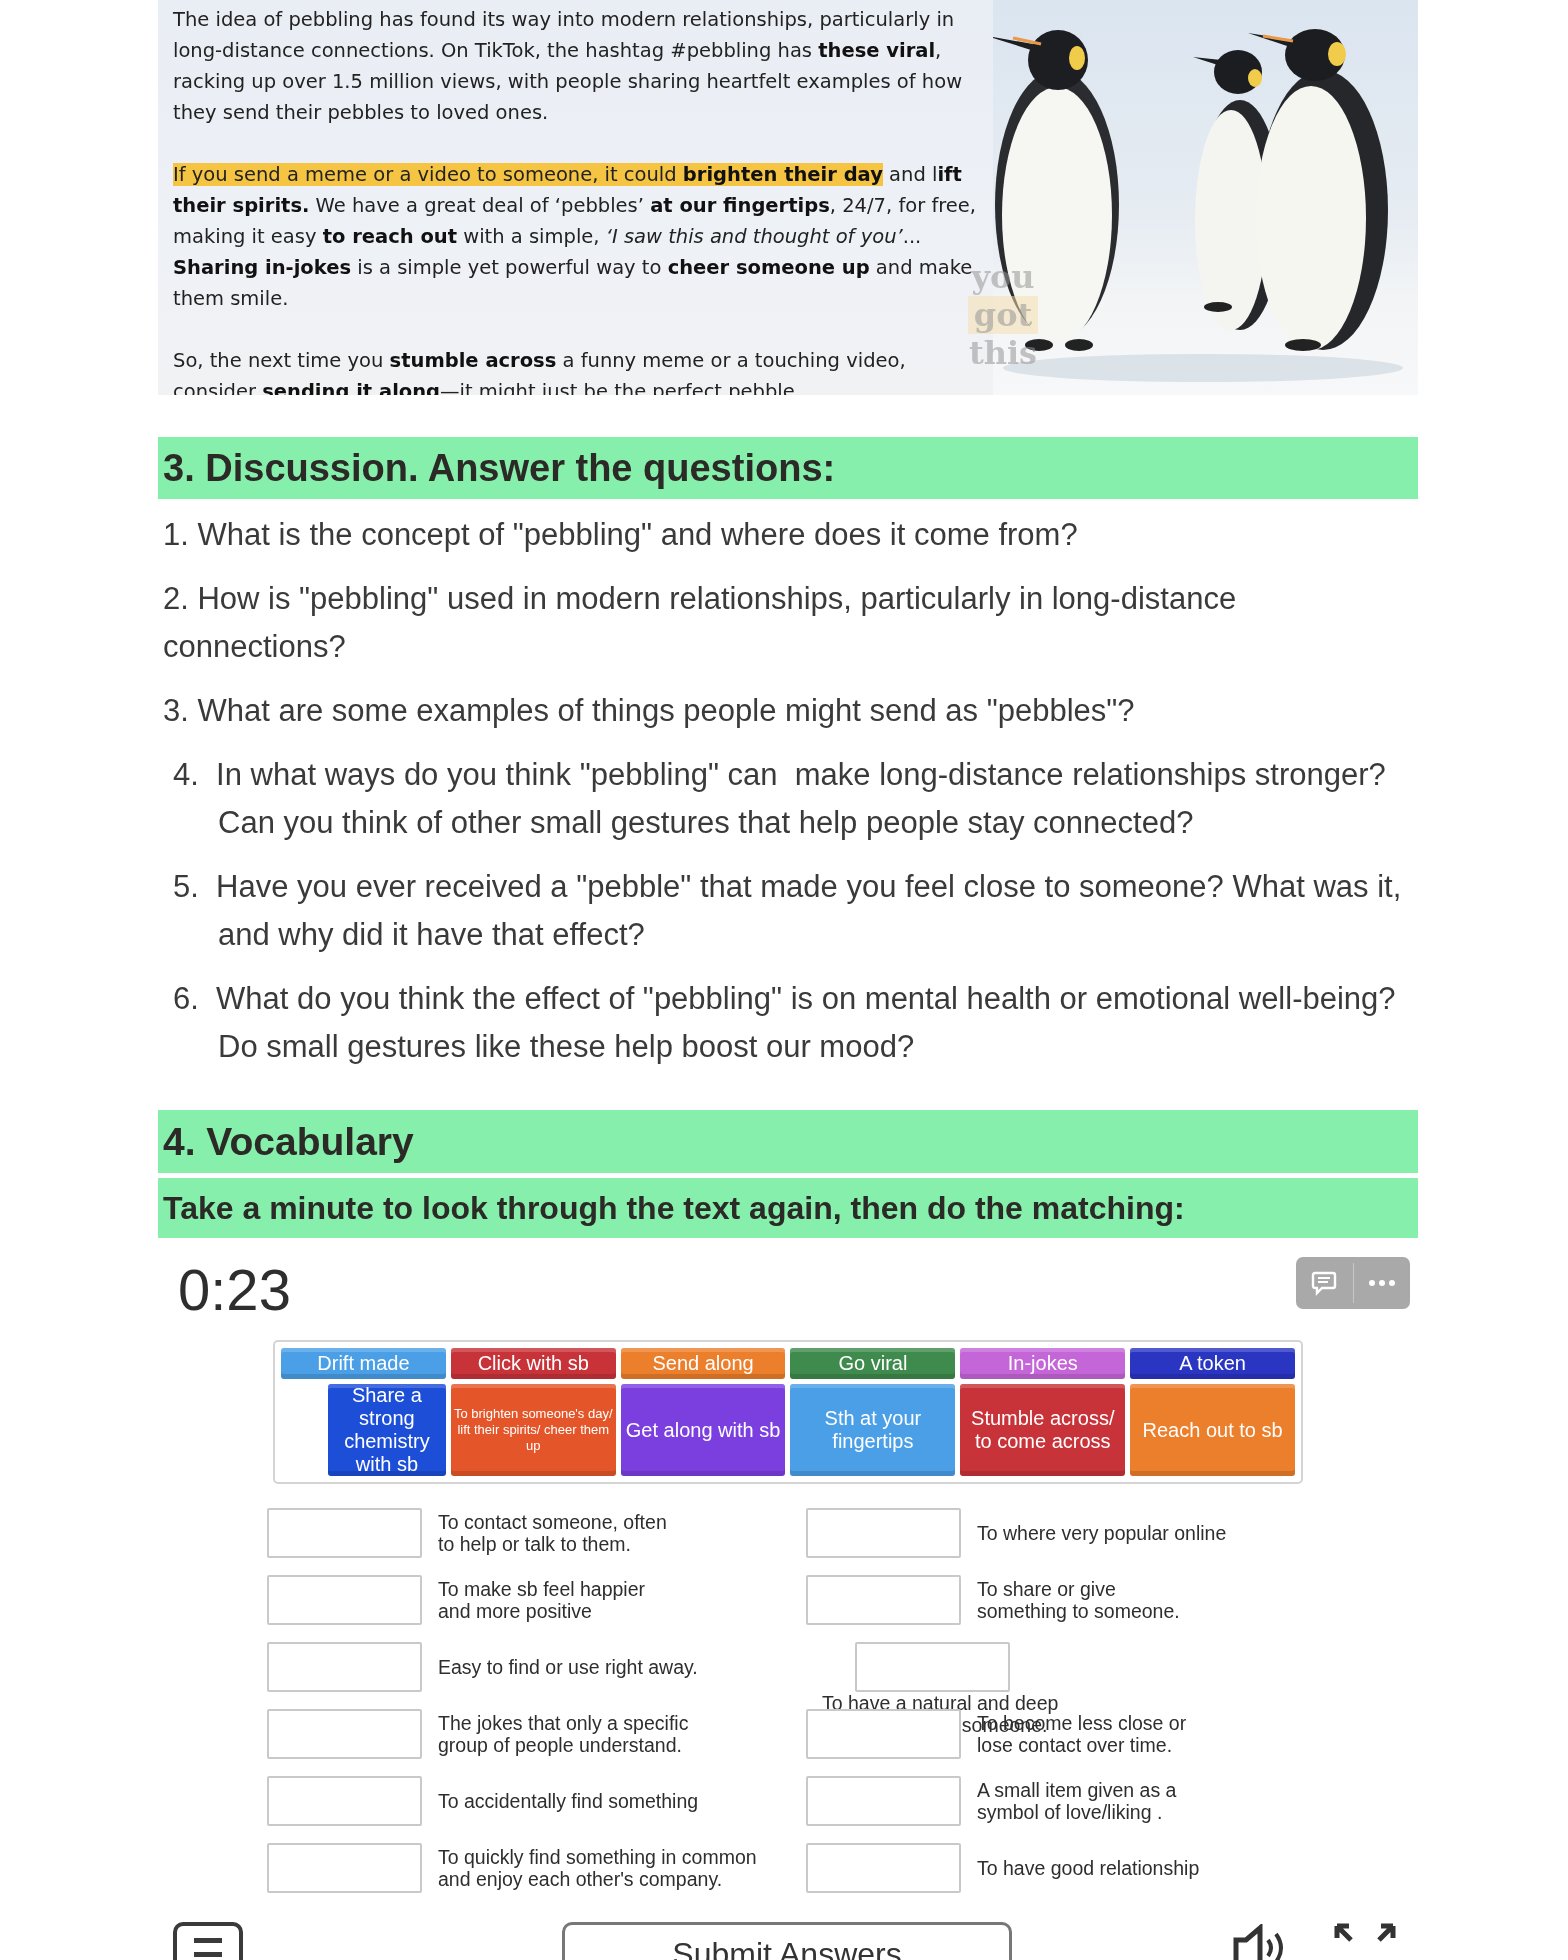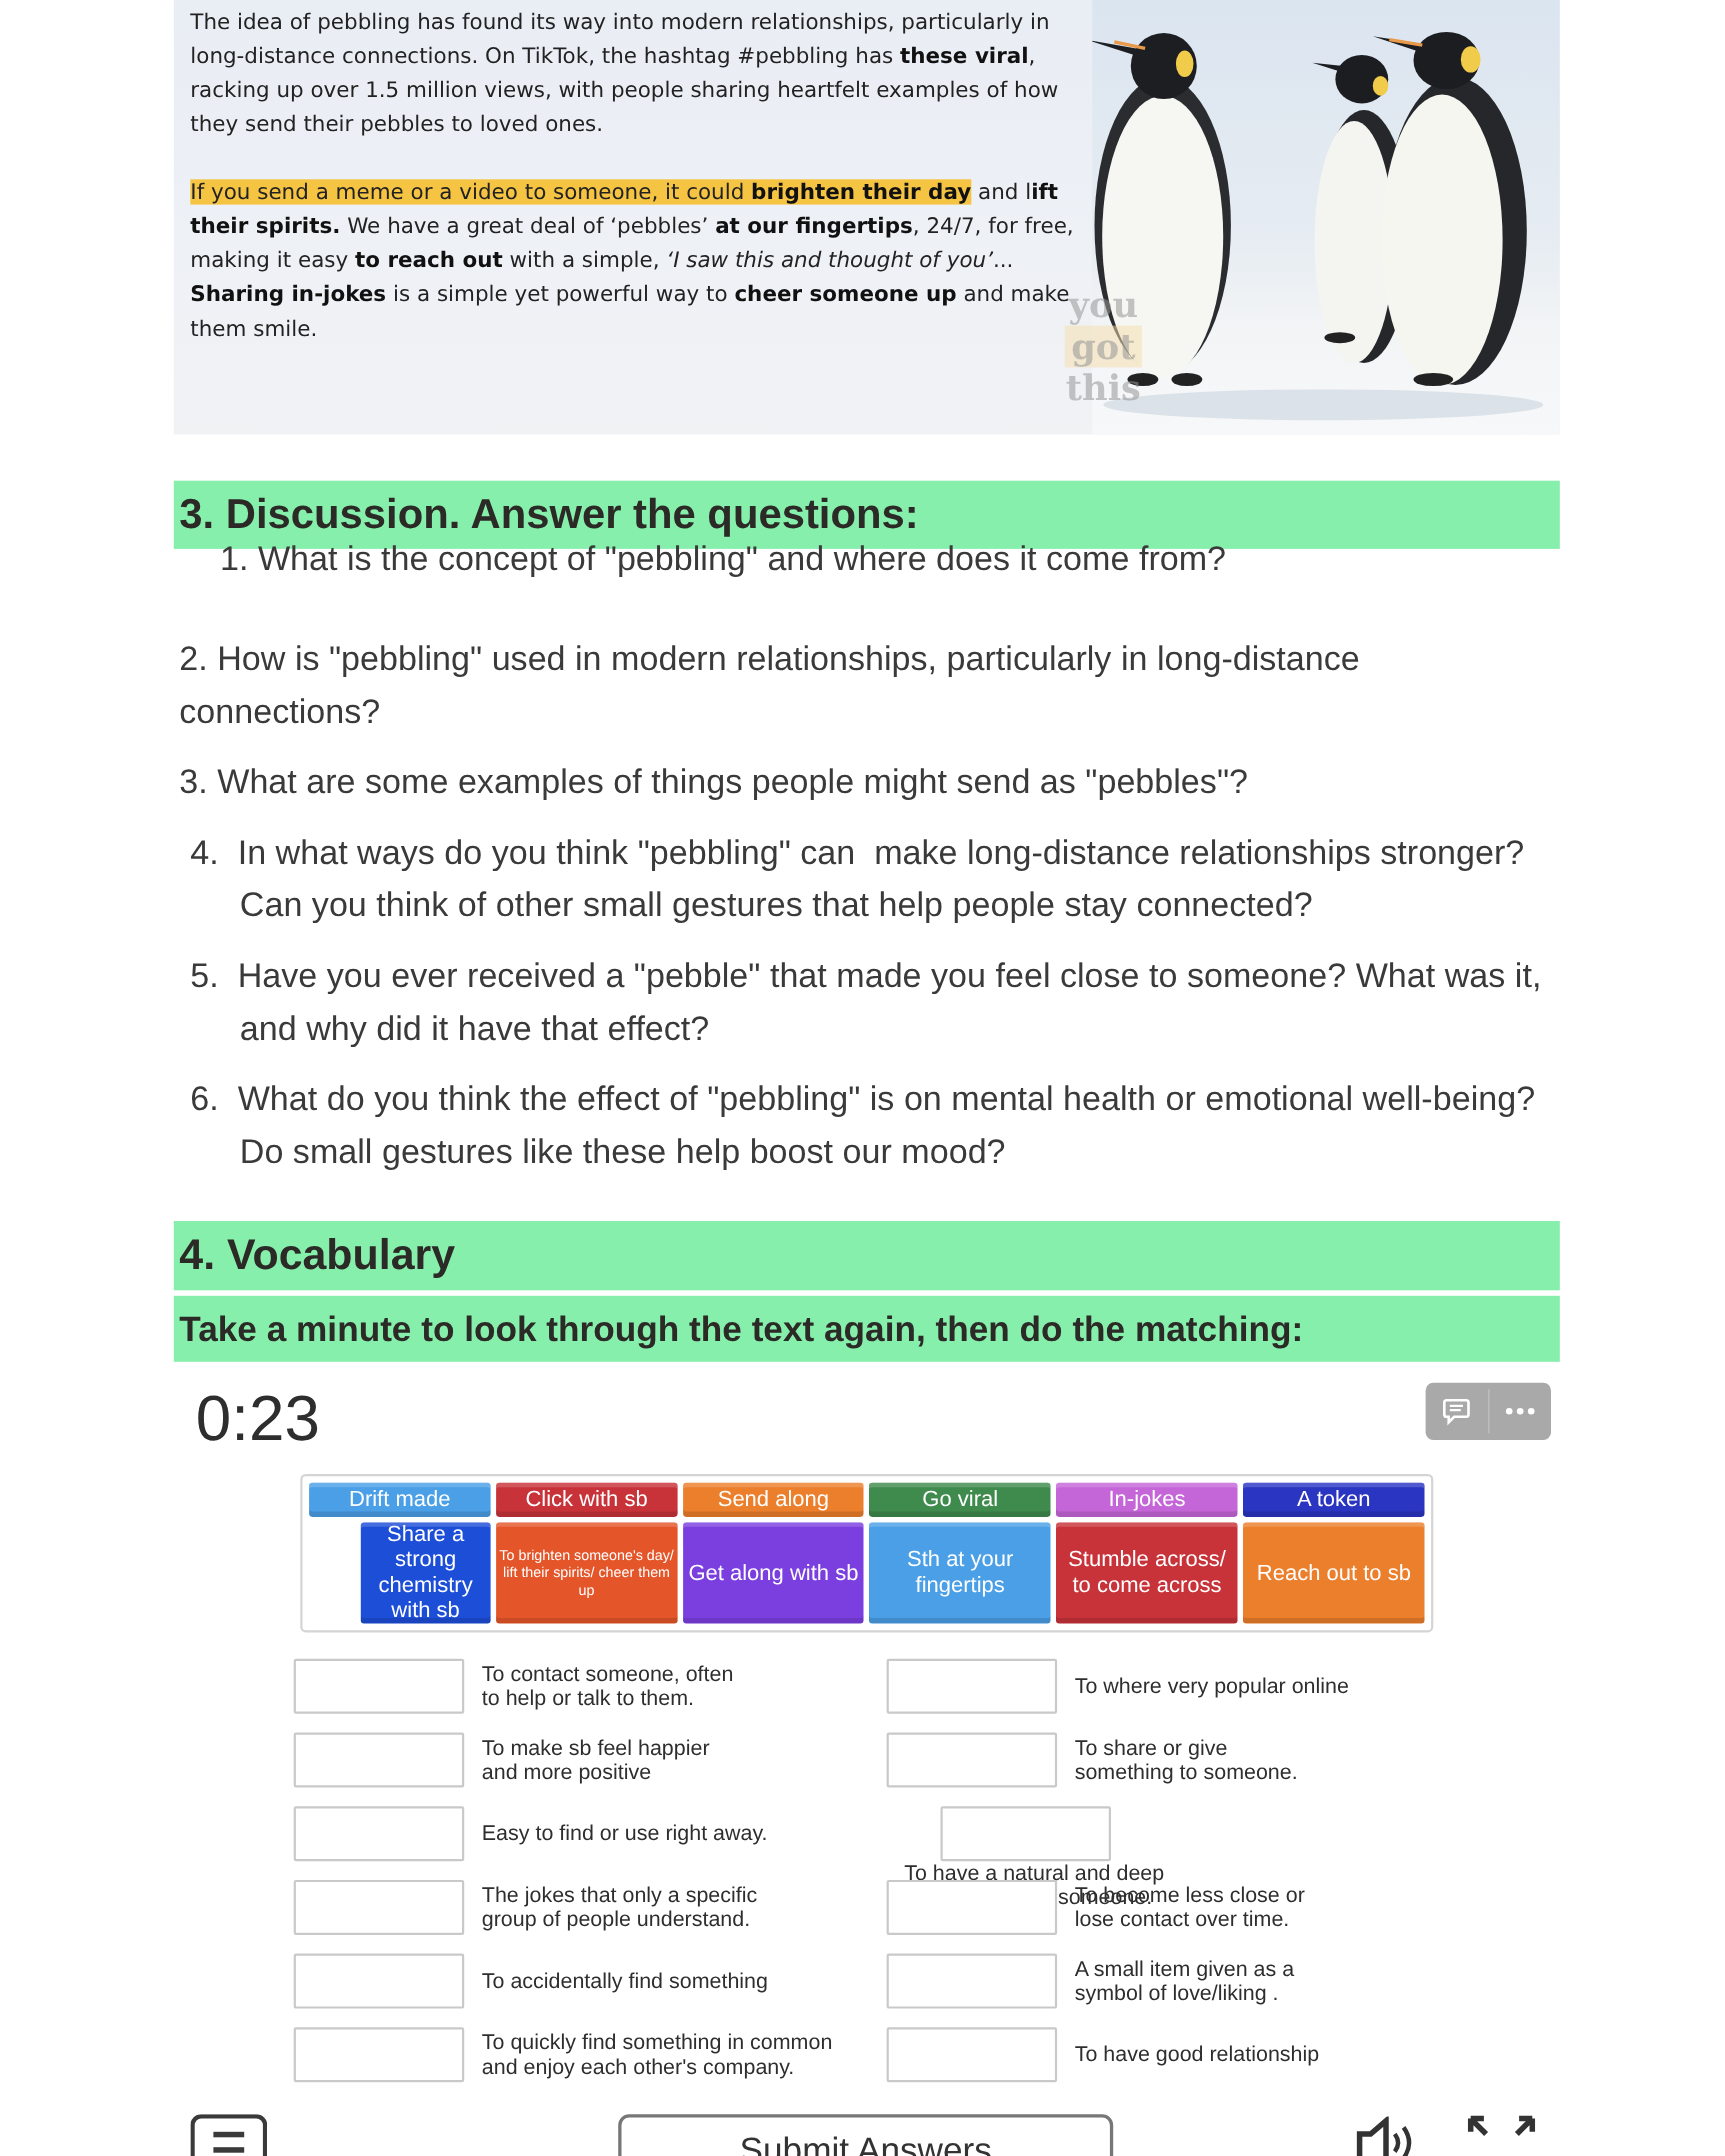--- a/index.html
+++ b/index.html
@@ -91,20 +91,21 @@
   .sound-icon { position: absolute; left: 1232px; top: 1924px; }
   .fullscreen-icon { position: absolute; left: 1333px; top: 1922px; }
 </style>
 </head>
 <body>
 
 <div class="passage">
   <div class="passage-text">
     <p><span>The idea of pebbling has found its way into modern relationships, particularly in long-distance connections. On TikTok, the hashtag #pebbling has </span><b>these viral</b><span>, racking up over 1.5 million views, with people sharing heartfelt examples of how they send their pebbles to loved ones.</span></p>
     <p><span class="hl"><span>If you send a meme or a video to someone, it could </span><b>brighten their day</b></span><span> and l</span><b>ift their spirits.</b><span> We have a great deal of ‘pebbles’ </span><b>at our fingertips</b><span>, 24/7, for free, making it easy </span><b>to reach out</b><span> with a simple, </span><i>‘I saw this and thought of you’</i><span>... </span><b>Sharing in-jokes</b><span> is a simple yet powerful way to </span><b>cheer someone up</b><span> and make them smile.</span></p>
+    <p><span>So, the next time you </span><b>stumble across</b><span> a funny meme or a touching video, consider </span><b>sending it along</b><span>—it might just be the perfect pebble.</span></p>
   </div>
 
   <div class="photo">
     <svg width="425" height="395" viewBox="0 0 425 395">
       <ellipse cx="210" cy="368" rx="200" ry="14" fill="#c9d3de" opacity="0.6"></ellipse>
 
       <g>
         <ellipse cx="64" cy="205" rx="62" ry="135" fill="#2a2c30"></ellipse>
         <ellipse cx="64" cy="215" rx="55" ry="128" fill="#f6f6f2"></ellipse>
         <ellipse cx="65" cy="60" rx="30" ry="30" fill="#1d1e22"></ellipse>
@@ -138,21 +139,21 @@
 
   <div class="watermark">
     <div>you</div>
     <div><span class="got">got</span></div>
     <div>this</div>
   </div>
 </div>
 
 <div class="sec-header h-discussion">3. Discussion. Answer the questions:</div>
 
-<div class="q" style="top:484px;margin-left:37px;">1. What is the concept of "pebbling" and where does it come from?</div>
+<div class="q" style="top:511px;">1. What is the concept of "pebbling" and where does it come from?</div>
 <div class="q" style="top:575px;">2. How is "pebbling" used in modern relationships, particularly in long-distance connections?</div>
 <div class="q" style="top:687px;">3. What are some examples of things people might send as "pebbles"?</div>
 <div class="q ind" style="top:751px;">4.&nbsp;&nbsp;In what ways do you think "pebbling" can &nbsp;make long-distance relationships stronger? Can you think of other small gestures that help people stay connected?</div>
 <div class="q ind" style="top:863px;">5.&nbsp;&nbsp;Have you ever received a "pebble" that made you feel close to someone? What was it, and why did it have that effect?</div>
 <div class="q ind" style="top:975px;">6.&nbsp;&nbsp;What do you think the effect of "pebbling" is on mental health or emotional well-being? Do small gestures like these help boost our mood?</div>
 
 <div class="sec-header h-vocab">4. Vocabulary</div>
 <div class="sec-header h-instr">Take a minute to look through the text again, then do the matching:</div>
 
 <div class="timer">0:23</div>

